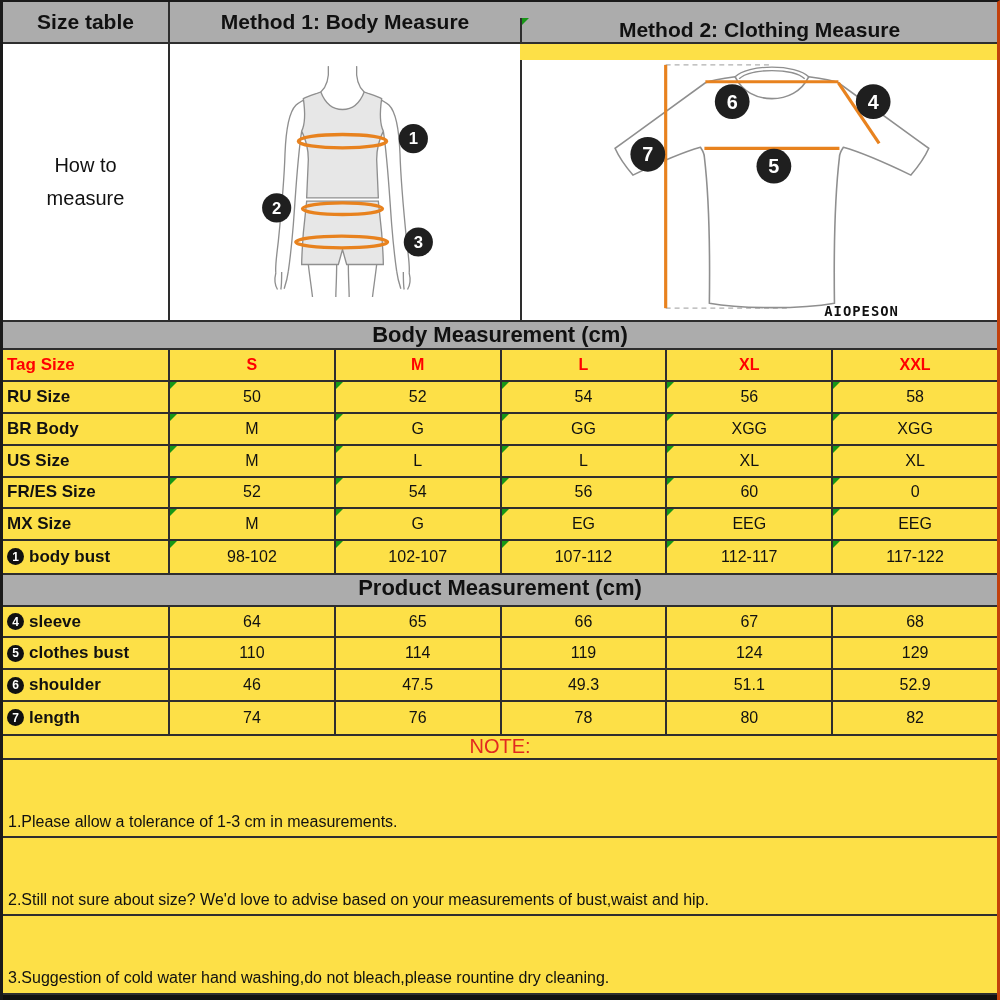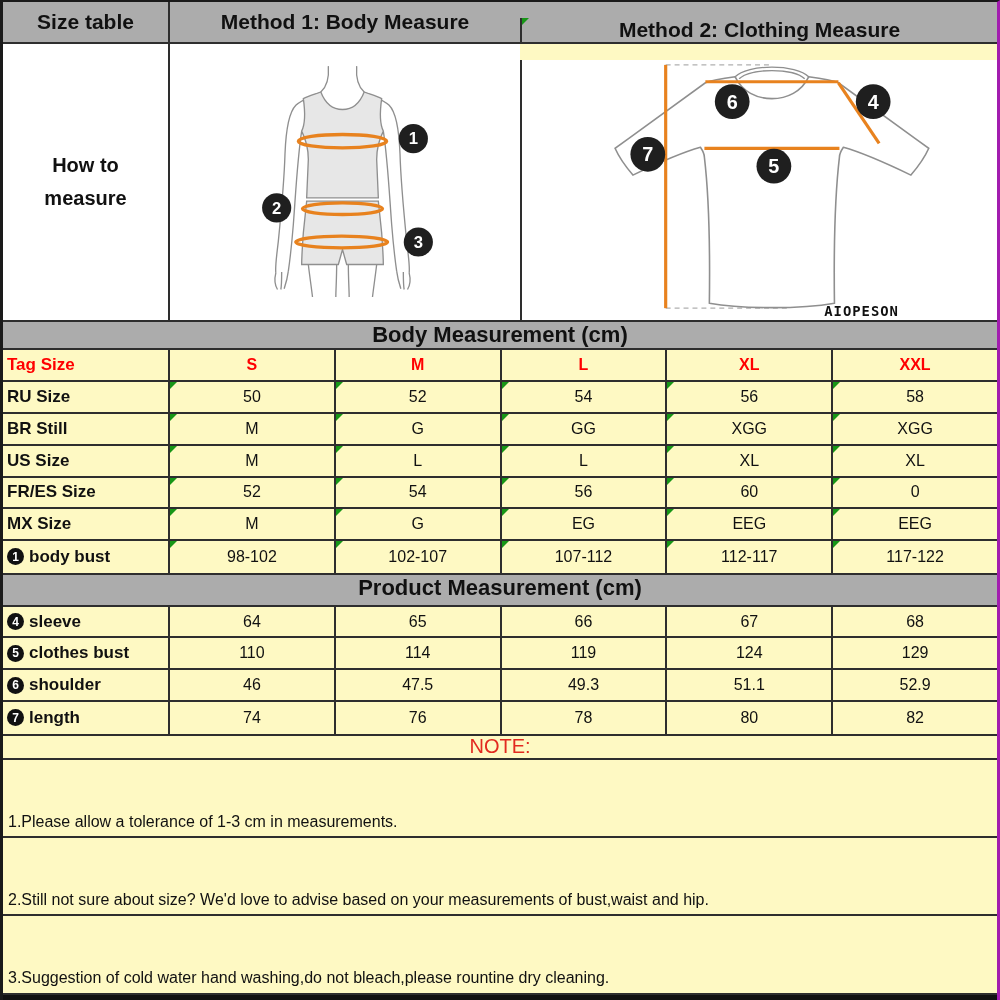--- a/index.html
+++ b/index.html
@@ -1,35 +1,35 @@
 <!DOCTYPE html>
 <html><head>
 <meta charset="utf-8">
 <style>
   html,body{margin:0;padding:0;background:#fff;}
   *{box-sizing:border-box;}
   #page{
-    width:1000px;height:1000px;overflow:hidden;background:#fef9c3;
+    width:1000px;height:1000px;overflow:hidden;background:#fde047;
     font-family:"Liberation Sans","DejaVu Sans",sans-serif;color:#111;
-    border-left:3px solid #1a1a1a;border-right:3px solid #a21caf;border-top:2px solid #1a1a1a;
+    border-left:3px solid #1a1a1a;border-right:3px solid #c2410c;border-top:2px solid #1a1a1a;
     display:flex;flex-direction:column;
   }
   .row{display:flex;border-bottom:2px solid #2e2e2e;}
   .cell{position:relative;display:flex;align-items:center;justify-content:center;}
   .cell + .cell{border-left:2px solid #2e2e2e;}
   
   .hdr{height:42px;background:#acacac;}
   .hdr .cell{font-weight:bold;font-size:21px;}
   .w-label{width:165px;flex:none;}
   .w-m1{width:352px;flex:none;}
   .w-m2{flex:1;margin-top:16px;}
   
   .illu{height:278px;}
   .illu .cell{background:#fff;}
-  .howto{font-weight:bold;font-size:20px;text-align:center;line-height:1.65;}
+  .howto{font-weight:normal;font-size:20px;text-align:center;line-height:1.65;}
   
   .band{height:34px;background:#acacac;display:flex;justify-content:center;
         font-weight:bold;font-size:22px;border-bottom:2px solid #2e2e2e;}
   .band.tall{height:40px;}
   
   .trow{height:40px;}
   .trow .cell.label{width:165px;flex:none;justify-content:flex-start;padding-left:4px;
         font-weight:bold;font-size:17px;}
   .trow .cell.val{flex:1;font-size:16px;}
   .trow.tag .cell{color:#ff0000;}
@@ -213,21 +213,21 @@
         <span>56</span>
       </div>
     <div class="cell val">
         <i class="tri"></i>
         <span>58</span>
       </div>
   </div>
 
   <div class="row trow">
     <div class="cell label">
-        <span>BR Still</span>
+        <span>BR Body</span>
       </div>
     <div class="cell val">
         <i class="tri"></i>
         <span>M</span>
       </div>
     <div class="cell val">
         <i class="tri"></i>
         <span>G</span>
       </div>
     <div class="cell val">

